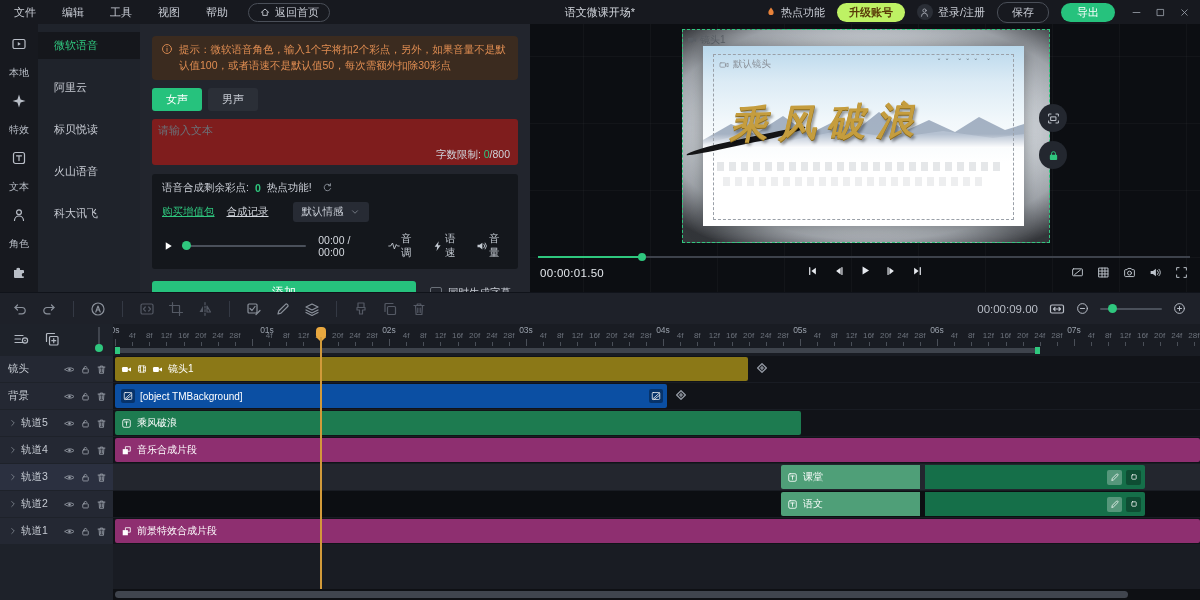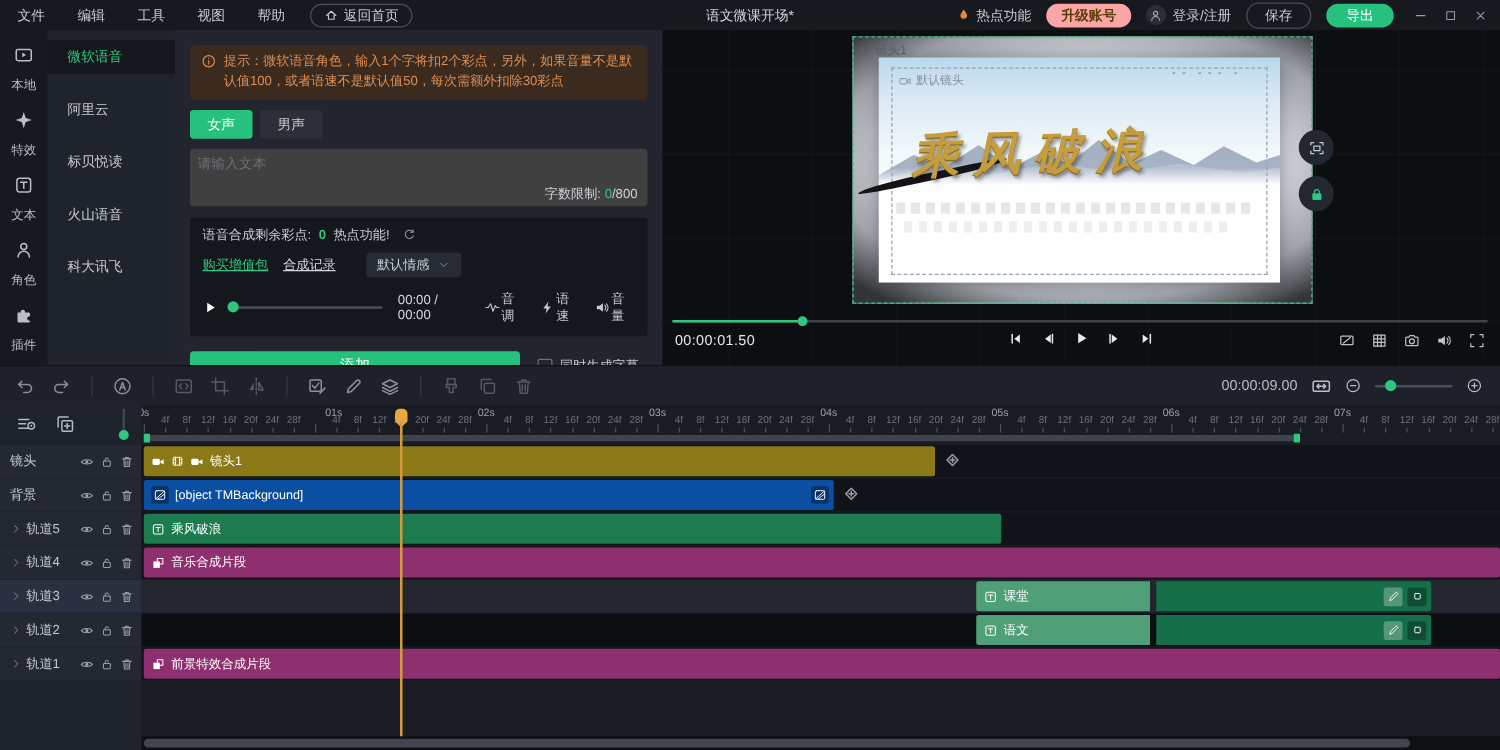--- a/index.html
+++ b/index.html
@@ -14,45 +14,45 @@
   
   .titlebar { position:absolute; left:0; top:0; width:1200px; height:24px; background:#17191f; display:flex; align-items:center; font-size:11px; z-index:30; }
   .menus { display:flex; gap:26px; padding-left:14px; }
   .menus span { cursor:default; }
   .pill { display:inline-flex; align-items:center; gap:4px; border:1px solid #4a4f58; border-radius:10px; padding:1px 10px; background:transparent; color:#c8ccd4; font-size:11px; font-family:inherit; }
   .pill.home { margin-left:20px; }
   .tb-title { position:absolute; left:0; right:0; text-align:center; color:#d2d6dd; pointer-events:none; }
   .tb-right { margin-left:auto; display:flex; align-items:center; gap:12px; padding-right:10px; z-index:2; }
   .hot { display:inline-flex; align-items:center; gap:4px; }
   .flame { color:#e8833a; }
-  .pill.upgrade { background:#fca5a5; border:none; color:#5a3c09; font-weight:bold; padding:2px 12px; }
+  .pill.upgrade { background:#bef264; border:none; color:#5a3c09; font-weight:bold; padding:2px 12px; }
   .login { display:inline-flex; align-items:center; gap:5px; }
   .login .badge { width:16px; height:16px; border-radius:50%; background:#2a2e36; display:inline-flex; align-items:center; justify-content:center; color:#aeb3bc; }
   .pill.save { padding:2px 14px; }
   .pill.export { background:#26c27d; border:none; color:#fff; padding:2px 16px; }
   .win { display:flex; gap:13px; color:#9aa0aa; margin-left:4px; }
   .win .ic{width:11px;height:11px}
 
   
   .rail { position:absolute; left:0; top:24px; width:38px; height:268px; background:#17191f; display:flex; flex-direction:column; align-items:center; padding-top:10px; gap:9px; }
-  .rail-item { display:flex; flex-direction:column; align-items:center; gap:9px; color:#b9bec7; font-size:10px; width:100%; padding:2px 0; }
+  .rail-item { display:flex; flex-direction:column; align-items:center; gap:14px; color:#b9bec7; font-size:10px; width:100%; padding:2px 0; }
 
   
   .voices { position:absolute; left:38px; top:24px; width:102px; height:268px; background:#1f232b; padding-top:8px; font-size:11px; }
   .voice-item { padding:6px 0 6px 16px; margin-bottom:15px; color:#c8ccd4; }
   .voice-item.active { background:#15171c; color:#2fc77e; margin-bottom:15px; }
 
   
   .tts { position:absolute; left:140px; top:24px; width:390px; height:268px; background:#22252d; }
   .notice { margin:12px 12px 0; background:#3b2b1f; border-radius:4px; padding:6px 9px; color:#e08d52; font-size:10.5px; line-height:1.5; display:flex; gap:6px; }
   .notice .ic { margin-top:1px; }
   .tabs { display:flex; gap:6px; margin:8px 12px 0; }
   .tab { border:none; border-radius:3px; padding:4px 14px; font-size:11px; font-family:inherit; background:#2b2f37; color:#c8ccd4; }
   .tab.active { background:#26c27d; color:#fff; }
-  .textbox { position:relative; margin:8px 12px 0; height:46px; background:#404040; border-radius:3px; }
+  .textbox { position:relative; margin:8px 12px 0; height:46px; background:#7f1d1d; border-radius:3px; }
   .textbox textarea { position:absolute; inset:4px 6px 14px; background:transparent; border:none; resize:none; outline:none; color:#dfe3e9; font-size:11px; font-family:inherit; }
   .textbox textarea::placeholder { color:#6b7077; }
   .charcount { position:absolute; right:8px; bottom:3px; font-size:10.5px; color:#cfd3da; }
   .charcount b { color:#2fc77e; font-weight:normal; }
   .synth { margin:9px 12px 7px; background:#14171c; border-radius:3px; padding:7px 10px 9px; font-size:10.5px; }
   .srow1 { display:flex; align-items:center; gap:4px; color:#c9cdd5; }
   .srow1 b { color:#2fc77e; font-weight:bold; margin:0 2px; }
   .srow1 .ic { margin-left:6px; color:#9aa0aa; }
   .srow2 { display:flex; align-items:center; gap:12px; margin-top:7px; }
   .link { text-decoration:underline; color:#d2d6dd; }

